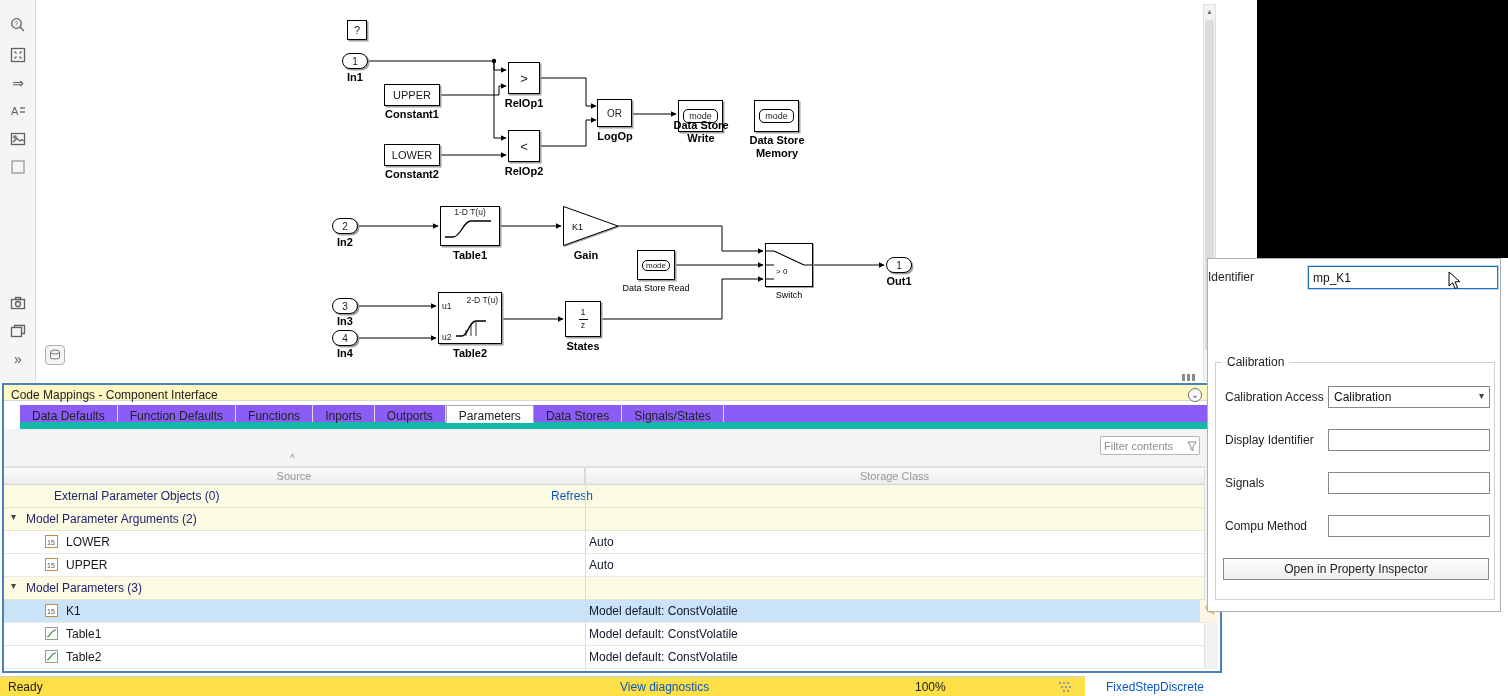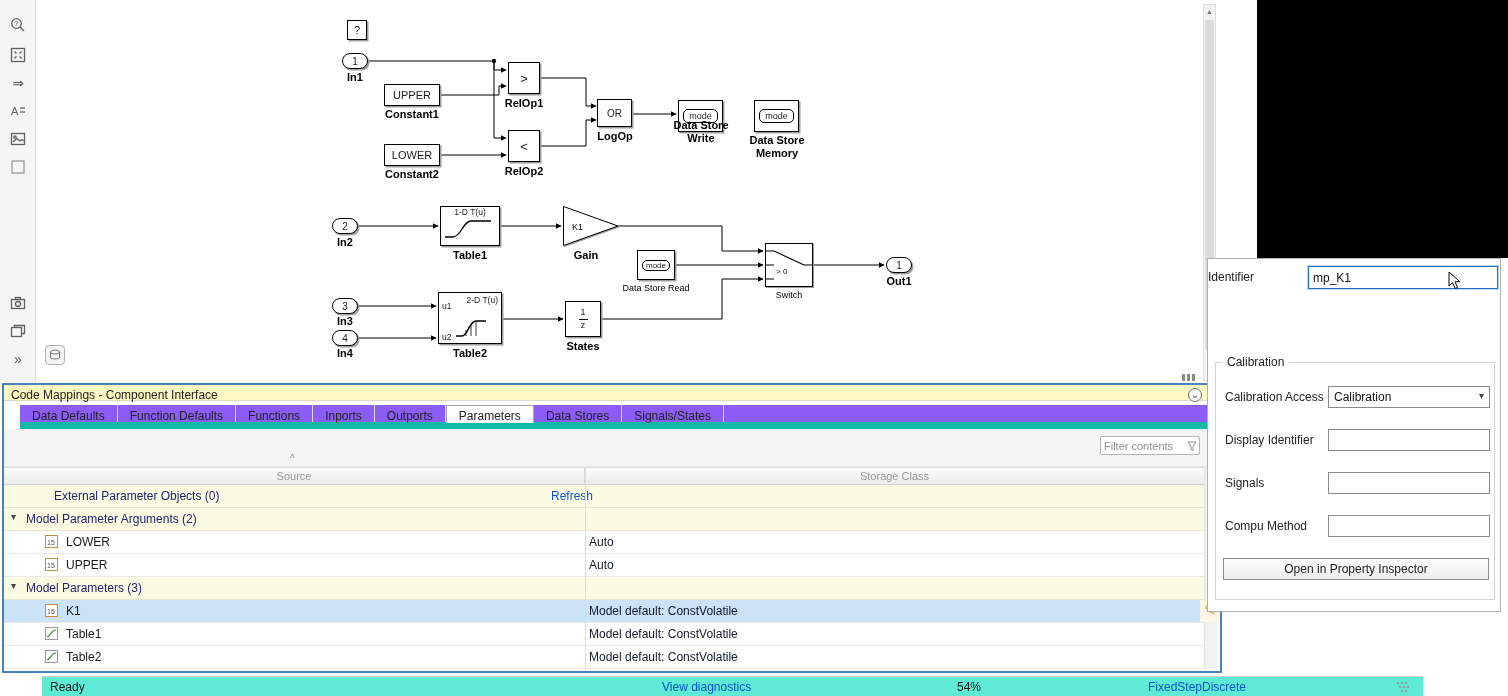--- a/index.html
+++ b/index.html
@@ -87,21 +87,21 @@
   .refresh { position:absolute; left:547px; top:4px; font-size:12px; color:#0b57c2; text-decoration:none; }
   .storage { position:absolute; left:585px; top:4px; font-size:12px; color:#0f172a; }
   .col-divider { position:absolute; left:581px; top:82px; width:1px; height:202px; background:#dcdcdc; pointer-events:none; }
 
   .grid-scroll { position:absolute; left:1200px; top:82px; width:14px; height:202px; background:#f2f2f2; border-left:1px solid #e0e0e0; }
   .grid-scroll .thumb { position:absolute; left:2px; top:4px; width:9px; height:92px; background:#d8d8d8; border-radius:2px; }
   .pencil { position:absolute; left:1196px; top:215px; width:20px; height:22px; font-size:14px; color:#cf8a1d;
             background:#fdf6e6; text-align:center; line-height:20px; z-index:3; }
 
   
-  .status-bar { position:absolute; left:0; top:676px; width:1381px; height:20px; background:#5eead4; border-top:1px solid #cfcfcf; font-size:12px;margin-left:42px; }
+  .status-bar { position:absolute; left:0; top:676px; width:1085px; height:20px; background:#fde047; border-top:1px solid #cfcfcf; font-size:12px; }
   .sb-item { position:absolute; top:3px; color:#1a1a1a; }
   .sb-link { color:#0b57c2; }
   .grip { position:absolute; right:14px; top:5px; width:12px; height:12px; }
   .grip i { position:absolute; width:2px; height:2px; background:#9a9a9a;
             box-shadow:4px 0 #9a9a9a, 8px 0 #9a9a9a, 2px 4px #9a9a9a, 6px 4px #9a9a9a, 10px 4px #9a9a9a, 4px 8px #9a9a9a, 8px 8px #9a9a9a; }
 
   
   .dialog { position:absolute; left:1207px; top:258px; width:294px; height:354px; background:#fff; border:1px solid #b0b0b0; z-index:5; }
   .dlg-label { position:absolute; font-size:12px; color:#222; }
   .ident-input { position:absolute; left:100px; top:7px; width:190px; height:23px; border:1px solid #1f6fc4; box-shadow:0 0 0 1px #bcd8f0;
@@ -431,21 +431,21 @@
       <div class="grid-scroll">
         <div class="thumb"></div>
       </div>
 
       <div class="pencil">✎</div>
     </div>
 
     <div class="status-bar">
       <span class="sb-item" style="left:8px">Ready</span>
       <span class="sb-item sb-link" style="left:620px">View diagnostics</span>
-      <span class="sb-item" style="left:915px">54%</span>
+      <span class="sb-item" style="left:915px">100%</span>
       <span class="sb-item sb-link" style="left:1106px">FixedStepDiscrete</span>
       <span class="grip">
           <i></i>
         </span>
     </div>
   </div>
 
   <div class="dialog">
     <span class="dlg-label" style="left:0;top:11px">Identifier</span>
     <input class="ident-input" type="text" value="mp_K1" style="">

